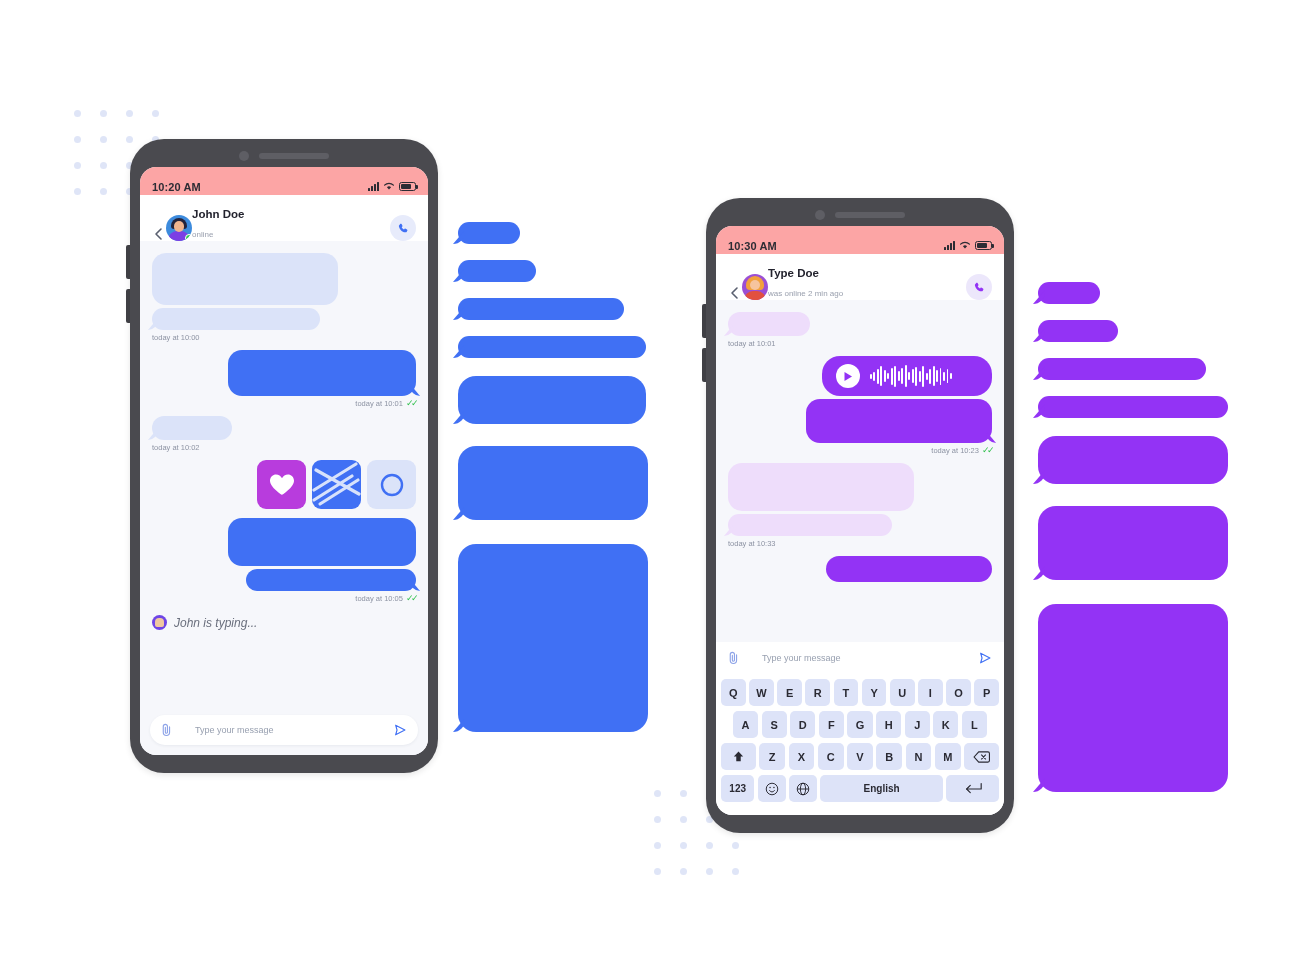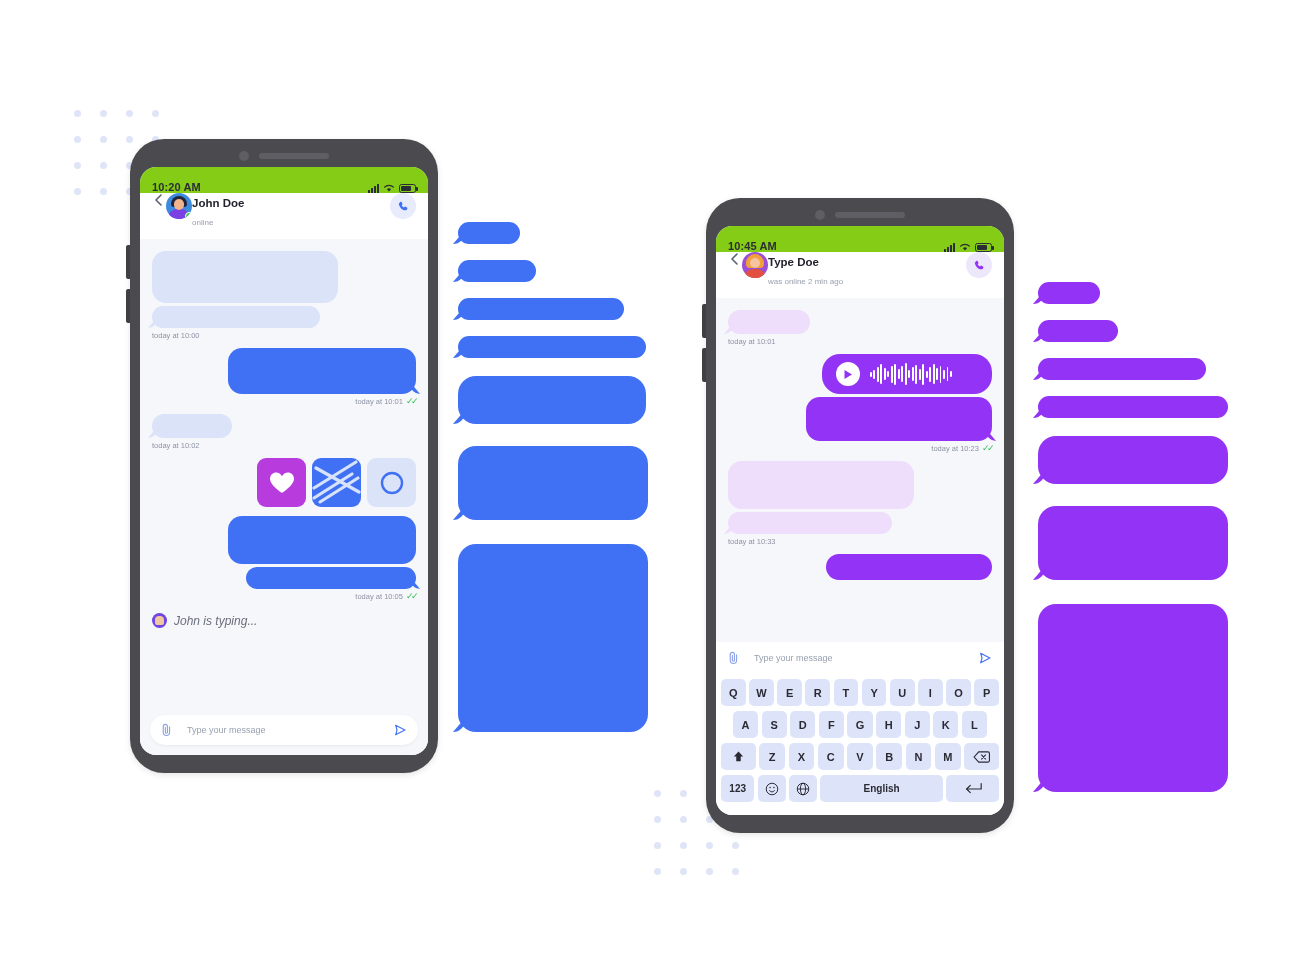--- a/index.html
+++ b/index.html
@@ -23,33 +23,33 @@
   .phone.p2 { left: 706px; top: 198px; width: 308px; height: 635px; }
   .notch { position: absolute; top: 12px; left: 50%; transform: translateX(-50%); display: flex; align-items: center; gap: 10px; }
   .notch .cam { width: 10px; height: 10px; border-radius: 50%; background: #5e5e64; }
   .notch .spk { width: 70px; height: 6px; border-radius: 3px; background: #5e5e64; }
   .side-btn { position: absolute; left: -4px; width: 4px; border-radius: 2px 0 0 2px; background: #3f3f44; }
 
   .screen { position: absolute; left: 10px; top: 28px; right: 10px; bottom: 18px;
             background: #f6f7fb; border-radius: 16px; overflow: hidden; display: flex; flex-direction: column; }
 
   
-  .statusbar { height: 26px; background: #84cc16; display: flex; align-items: flex-end;
-               justify-content: space-between; padding: 0 12px; flex: 0 0 auto; }
+  .statusbar { height: 26px; background: #fca5a5; display: flex; align-items: flex-start;
+               justify-content: space-between; padding: 14px 12px; flex: 0 0 auto; }
   .statusbar .time { font-size: 11px; font-weight: 700; color: #2c2c34; letter-spacing: .1px; }
   .sysicons { display: flex; align-items: flex-end; gap: 4px; }
   .sig { display: flex; align-items: flex-end; gap: 1px; height: 9px; }
   .sig i { width: 2px; background: #2c2c34; border-radius: .5px; display: block; }
   .sig i:nth-child(1){height:3px}.sig i:nth-child(2){height:5px}.sig i:nth-child(3){height:7px}.sig i:nth-child(4){height:9px}
   .batt { width: 17px; height: 9px; border: 1.4px solid #2c2c34; border-radius: 2.5px; position: relative; }
   .batt::after { content:""; position:absolute; right:-3px; top:2.4px; width:1.8px; height:3.4px; background:#2c2c34; border-radius:0 1px 1px 0;}
   .batt i { position:absolute; left:1px; top:1px; bottom:1px; width:10px; background:#2c2c34; border-radius:1px; display:block;}
 
   
-  .chathead { background:#fff; height:46px; display:flex; align-items:flex-start; padding:0 12px; flex:0 0 auto; }
+  .chathead { background:#fff; height:46px; display:flex; align-items:flex-end; padding:0 12px; flex:0 0 auto; }
   .backarrow { width:14px; height:14px; flex:0 0 auto; cursor:pointer; }
   .avatar { width:26px; height:26px; border-radius:50%; position:relative; flex:0 0 auto; overflow:hidden; }
   .av-john { background:#3d8bdd; }
   .av-jane { background:#9b4fd4; }
   .av-john .hair{position:absolute;left:5px;top:3px;width:16px;height:11px;border-radius:8px 8px 3px 3px;background:#23233b;}
   .av-john .face{position:absolute;left:8px;top:6px;width:10px;height:11px;border-radius:5px;background:#f0b48e;}
   .av-john .body{position:absolute;left:2px;bottom:0;width:22px;height:10px;border-radius:9px 9px 0 0;background:#7b3fe4;}
   .av-jane .hair{position:absolute;left:4px;top:2px;width:18px;height:14px;border-radius:9px 9px 4px 4px;background:#f2a03c;}
   .av-jane .face{position:absolute;left:8px;top:6px;width:10px;height:10px;border-radius:5px;background:#f6c49e;}
   .av-jane .body{position:absolute;left:2px;bottom:0;width:22px;height:9px;border-radius:9px 9px 0 0;background:#e2503f;}
@@ -89,21 +89,21 @@
   .wave { display:flex; align-items:center; gap:1.7px; height:22px; }
   .wave i { width:1.8px; background:#fff; border-radius:1px; display:block; }
 
   .typing { display:flex; align-items:center; gap:7px; padding:4px 0 6px 0; }
   .typing .tav { width:15px; height:15px; border-radius:50%; background:#6f45e6; position:relative; overflow:hidden; }
   .typing .tav::after{content:"";position:absolute;left:3px;top:3px;width:9px;height:9px;border-radius:4px 4px 2px 2px;background:#f0c8a0;}
   .typing .txt { font-size:12px; color:#6a6f7d;font-style:italic; }
 
   
   .inputwrap { padding:6px 10px 10px 10px; background:#f6f7fb; flex:0 0 auto; }
-  .inputbar { height:30px; background:#fff; border-radius:16px; display:flex; align-items:center; gap:15px; padding:0 11px; box-shadow:0 1px 3px rgba(40,50,90,.07); }
+  .inputbar { height:30px; background:#fff; border-radius:16px; display:flex; align-items:center; gap:23px; padding:0 11px; box-shadow:0 1px 3px rgba(40,50,90,.07); }
   .inputbar .ph { flex:1 1 auto; font-size:9px; color:#98a0b0; }
   .inputbar2 { background:#fff; border-radius:0; box-shadow:none; height:32px; padding:0 12px; }
 
   
   .kbd { background:#fff; padding:5px 5px 8px 5px; flex:0 0 auto; }
   .krow { display:flex; justify-content:center; gap:3.5px; margin-bottom:5px; }
   .key { background:#dde3f8; border-radius:5px; height:27px; flex:1 1 0; display:flex; align-items:center; justify-content:center;
          font-size:11px; font-weight:600; color:#2a2a33; cursor:pointer; min-width:0; }
   .krow.r2 { padding:0 12px; }
   .krow.r3 .key.wide { flex:1.35 1 0; }
@@ -300,21 +300,21 @@
   <div class="phone p2">
     <div class="notch">
       <span class="cam"></span>
       <span class="spk"></span>
     </div>
     <div class="side-btn" style="top:106px;height:34px;"></div>
     <div class="side-btn" style="top:150px;height:34px;"></div>
 
     <div class="screen">
       <div class="statusbar">
-        <span class="time">10:45 AM</span>
+        <span class="time">10:30 AM</span>
         <span class="sysicons">
           <span class="sig">
               <i></i>
               <i></i>
               <i></i>
               <i></i>
             </span>
           <svg width="12" height="10" viewBox="0 0 12 10">
             <path d="M6 8.6 L3.9 6.3 A3 3 0 0 1 8.1 6.3 Z" fill="#2c2c34"></path>
             <path d="M1.6 4.1 A6.4 6.4 0 0 1 10.4 4.1" stroke="#2c2c34" stroke-width="1.3" fill="none" stroke-linecap="round"></path>

